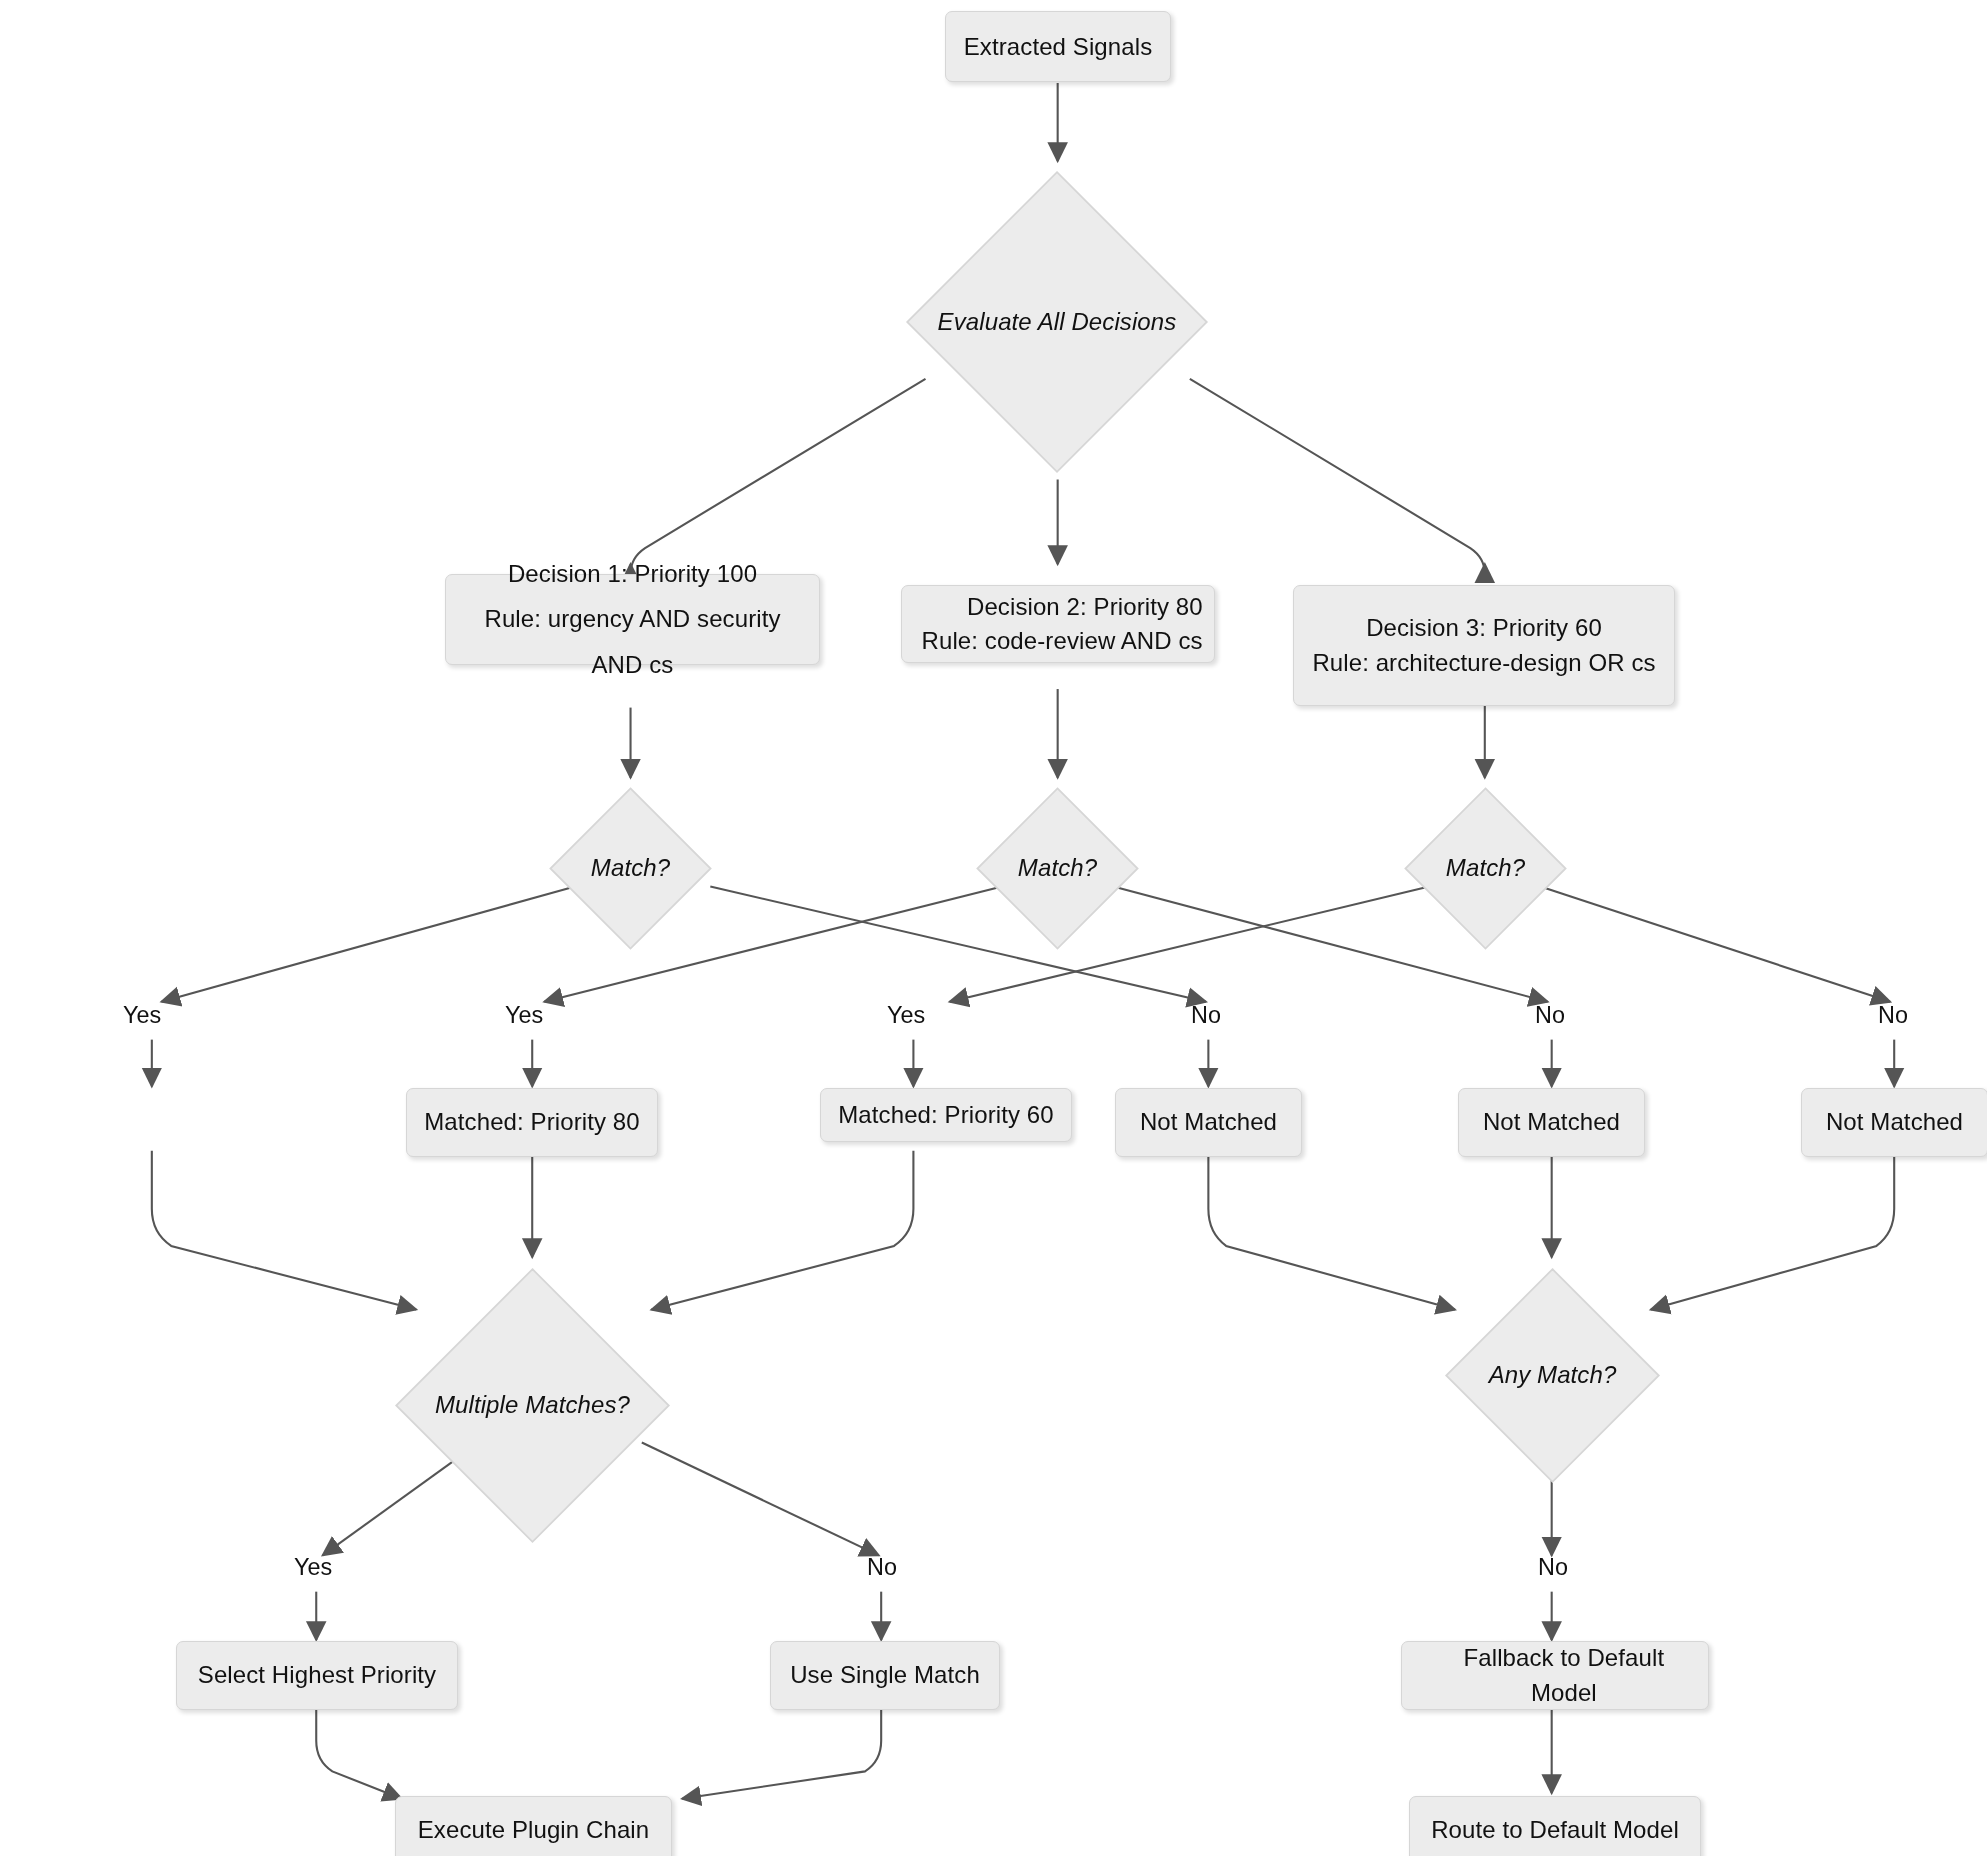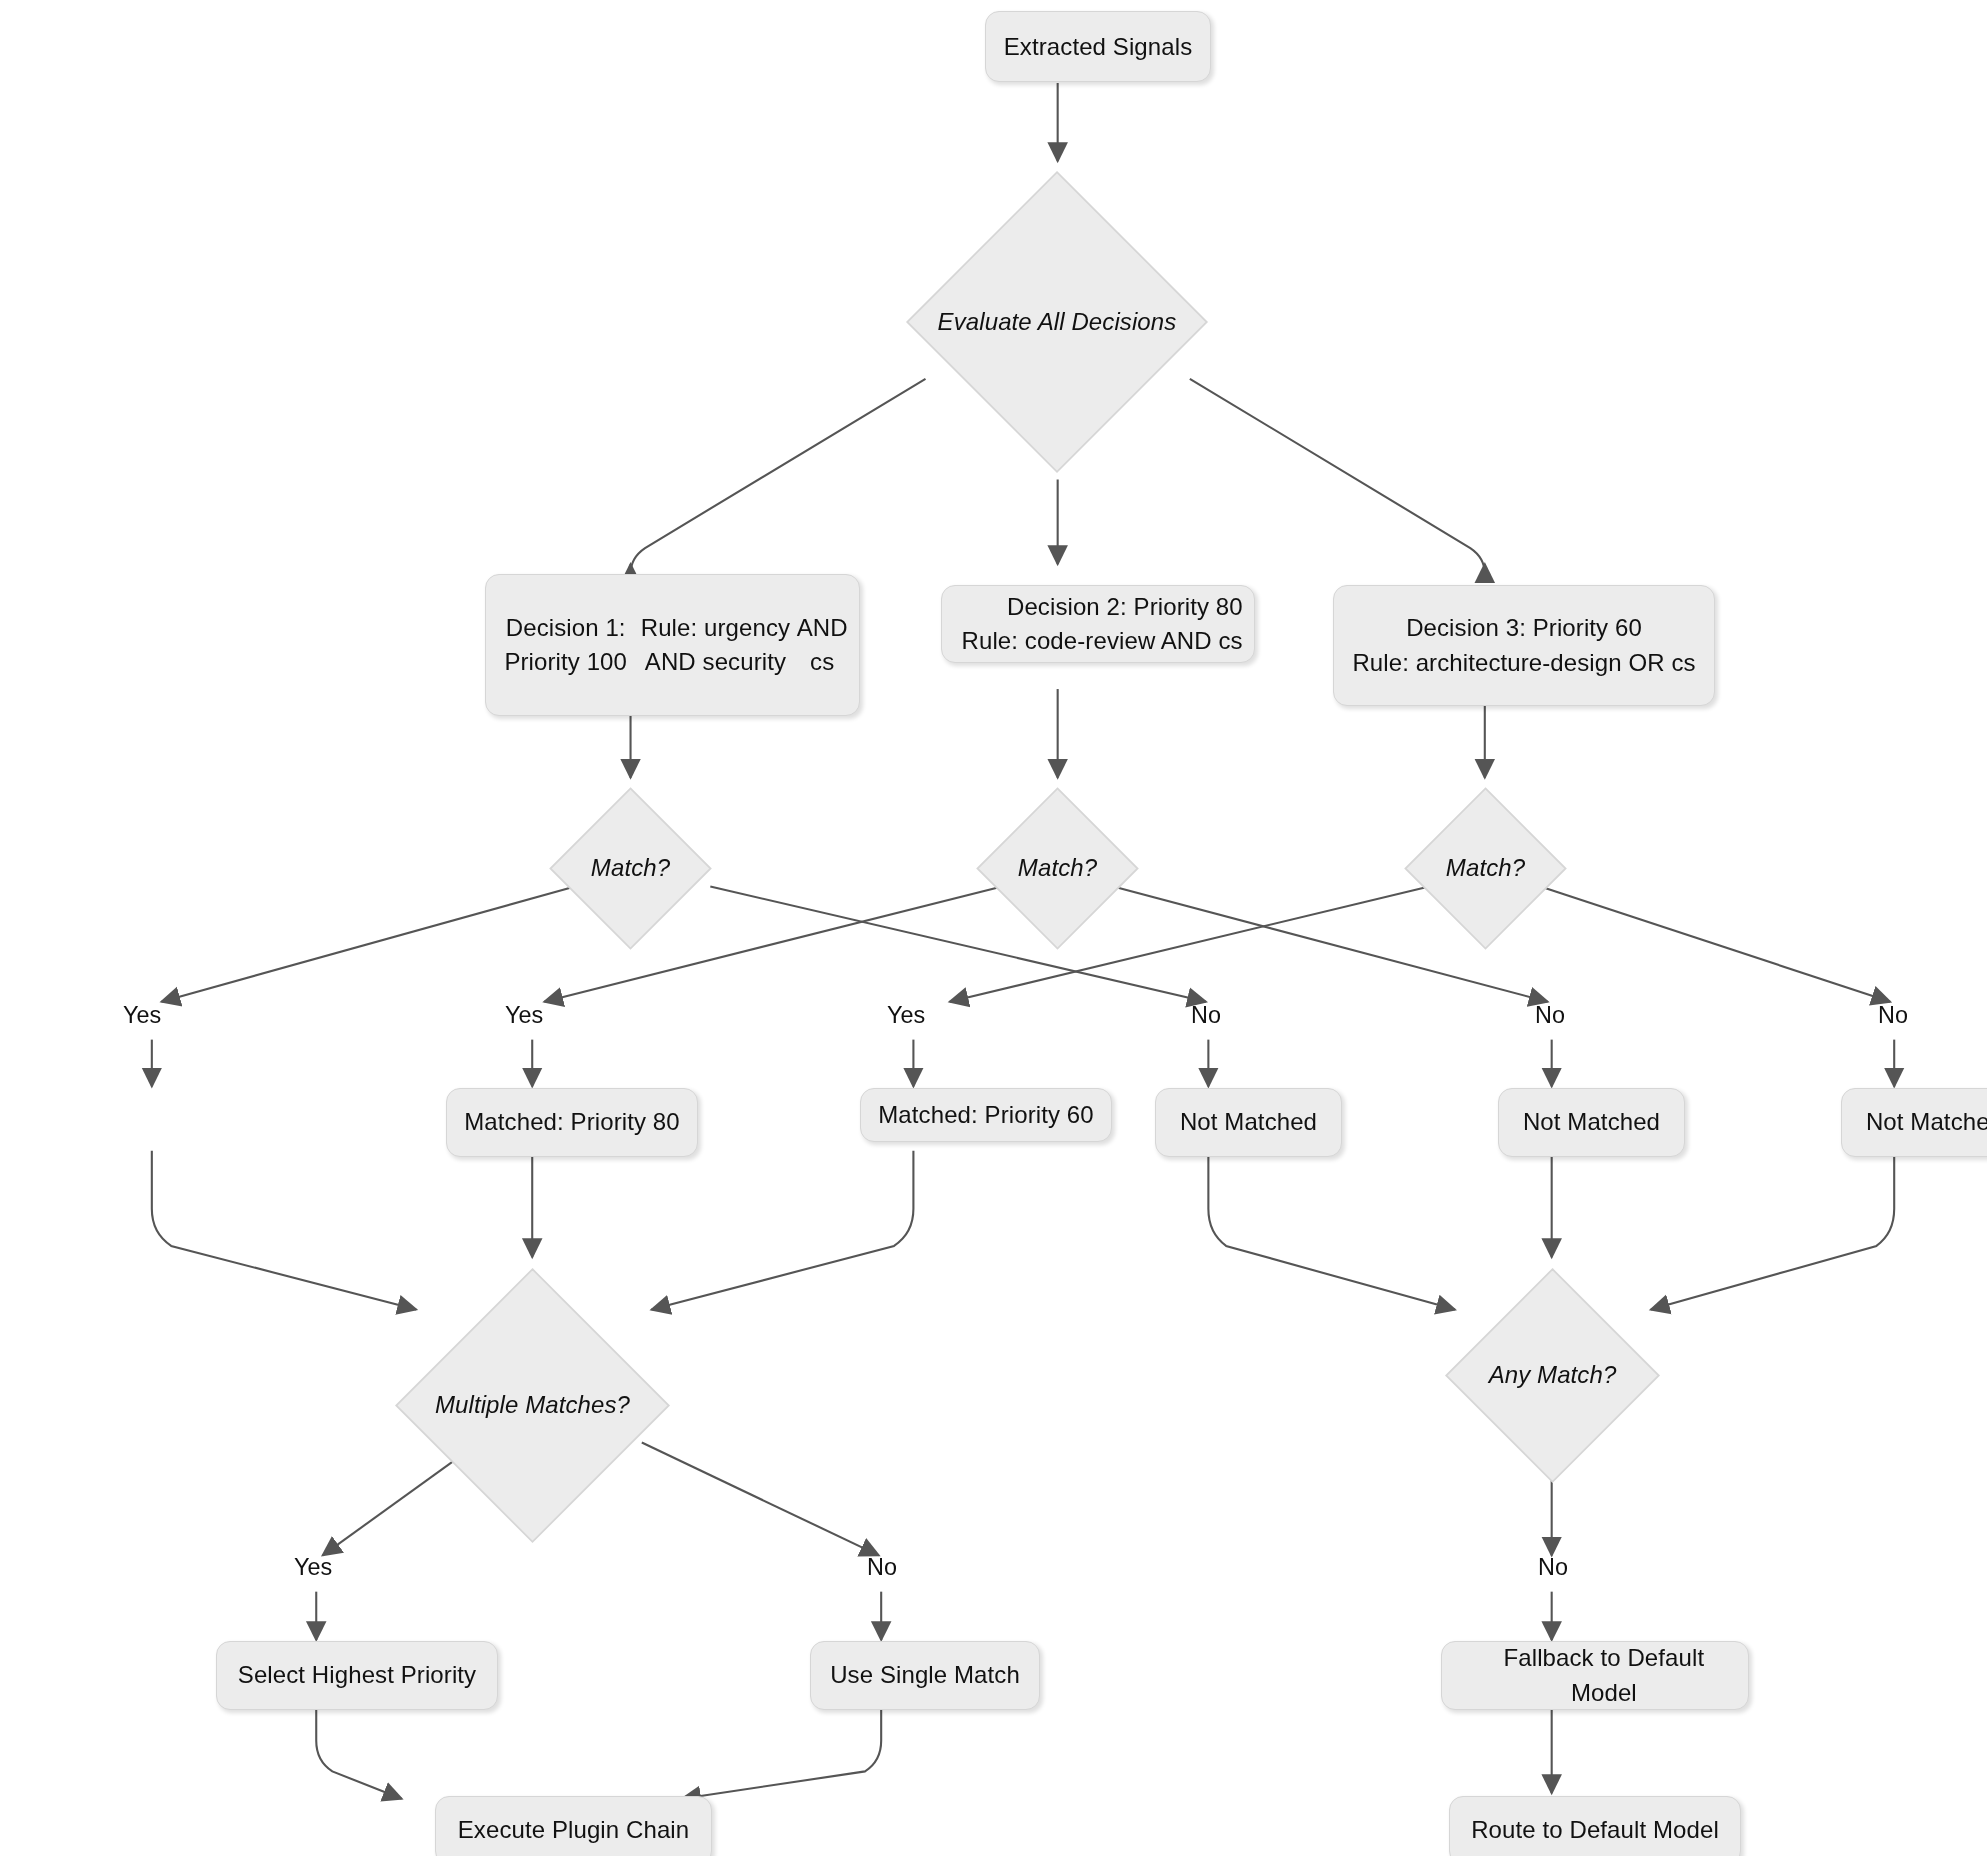--- a/index.html
+++ b/index.html
@@ -32,24 +32,23 @@
     justify-content: center;
     text-align: center;
     color: #111111;
     font-size: 24px;
     line-height: 1.42;
     letter-spacing: 0.1px;
   }
   .node.rect {
     background: #ECECEC;
     border: 1.3px solid #d6d6d6;
-    border-radius: 14px;
+    border-radius: 7px;
     box-shadow: 2.4px 2.4px 4px rgba(0,0,0,0.13);
     padding: 4.8px 11.3px;
-    margin-left: 40px;
   }
   .node.diamond {
     background: transparent;
     border: none;
     box-shadow: none;
   }
   .diamond-shape {
     position: absolute;
     left: 0; top: 0;
     width: 100%;
@@ -140,21 +139,21 @@
     <span>Extracted Signals</span>
   </div>
 
   <div class="node diamond" style="left:904px; top:169px; width:306px; height:306px;">
     <svg class="diamond-shape" viewBox="0 0 380 380">
       <polygon points="190,4 376,190 190,376 4,190" fill="#ECECEC" stroke="#d6d6d6" stroke-width="2.2" style="filter:none"></polygon>
     </svg>
     <span class="diamond-label">Evaluate All Decisions</span>
   </div>
 
-  <div class="node rect" style="left:445px; top:574px; width:375px; height:142px; flex-direction:row;">
+  <div class="node rect" style="left:445px; top:574px; width:375px; height:91px; flex-direction:column;gap:11px;">
     <span class="nlines">Decision 1: Priority 100</span>
     <span class="nlines">Rule: urgency AND security</span>
     <span class="nlines">AND cs</span>
   </div>
 
   <div class="node rect" style="left:901px; top:585px; width:314px; height:78px; flex-direction:column;align-items:flex-end;">
     <span class="nlines">Decision 2: Priority 80</span>
     <span class="nlines">Rule: code-review AND cs</span>
   </div>
 

